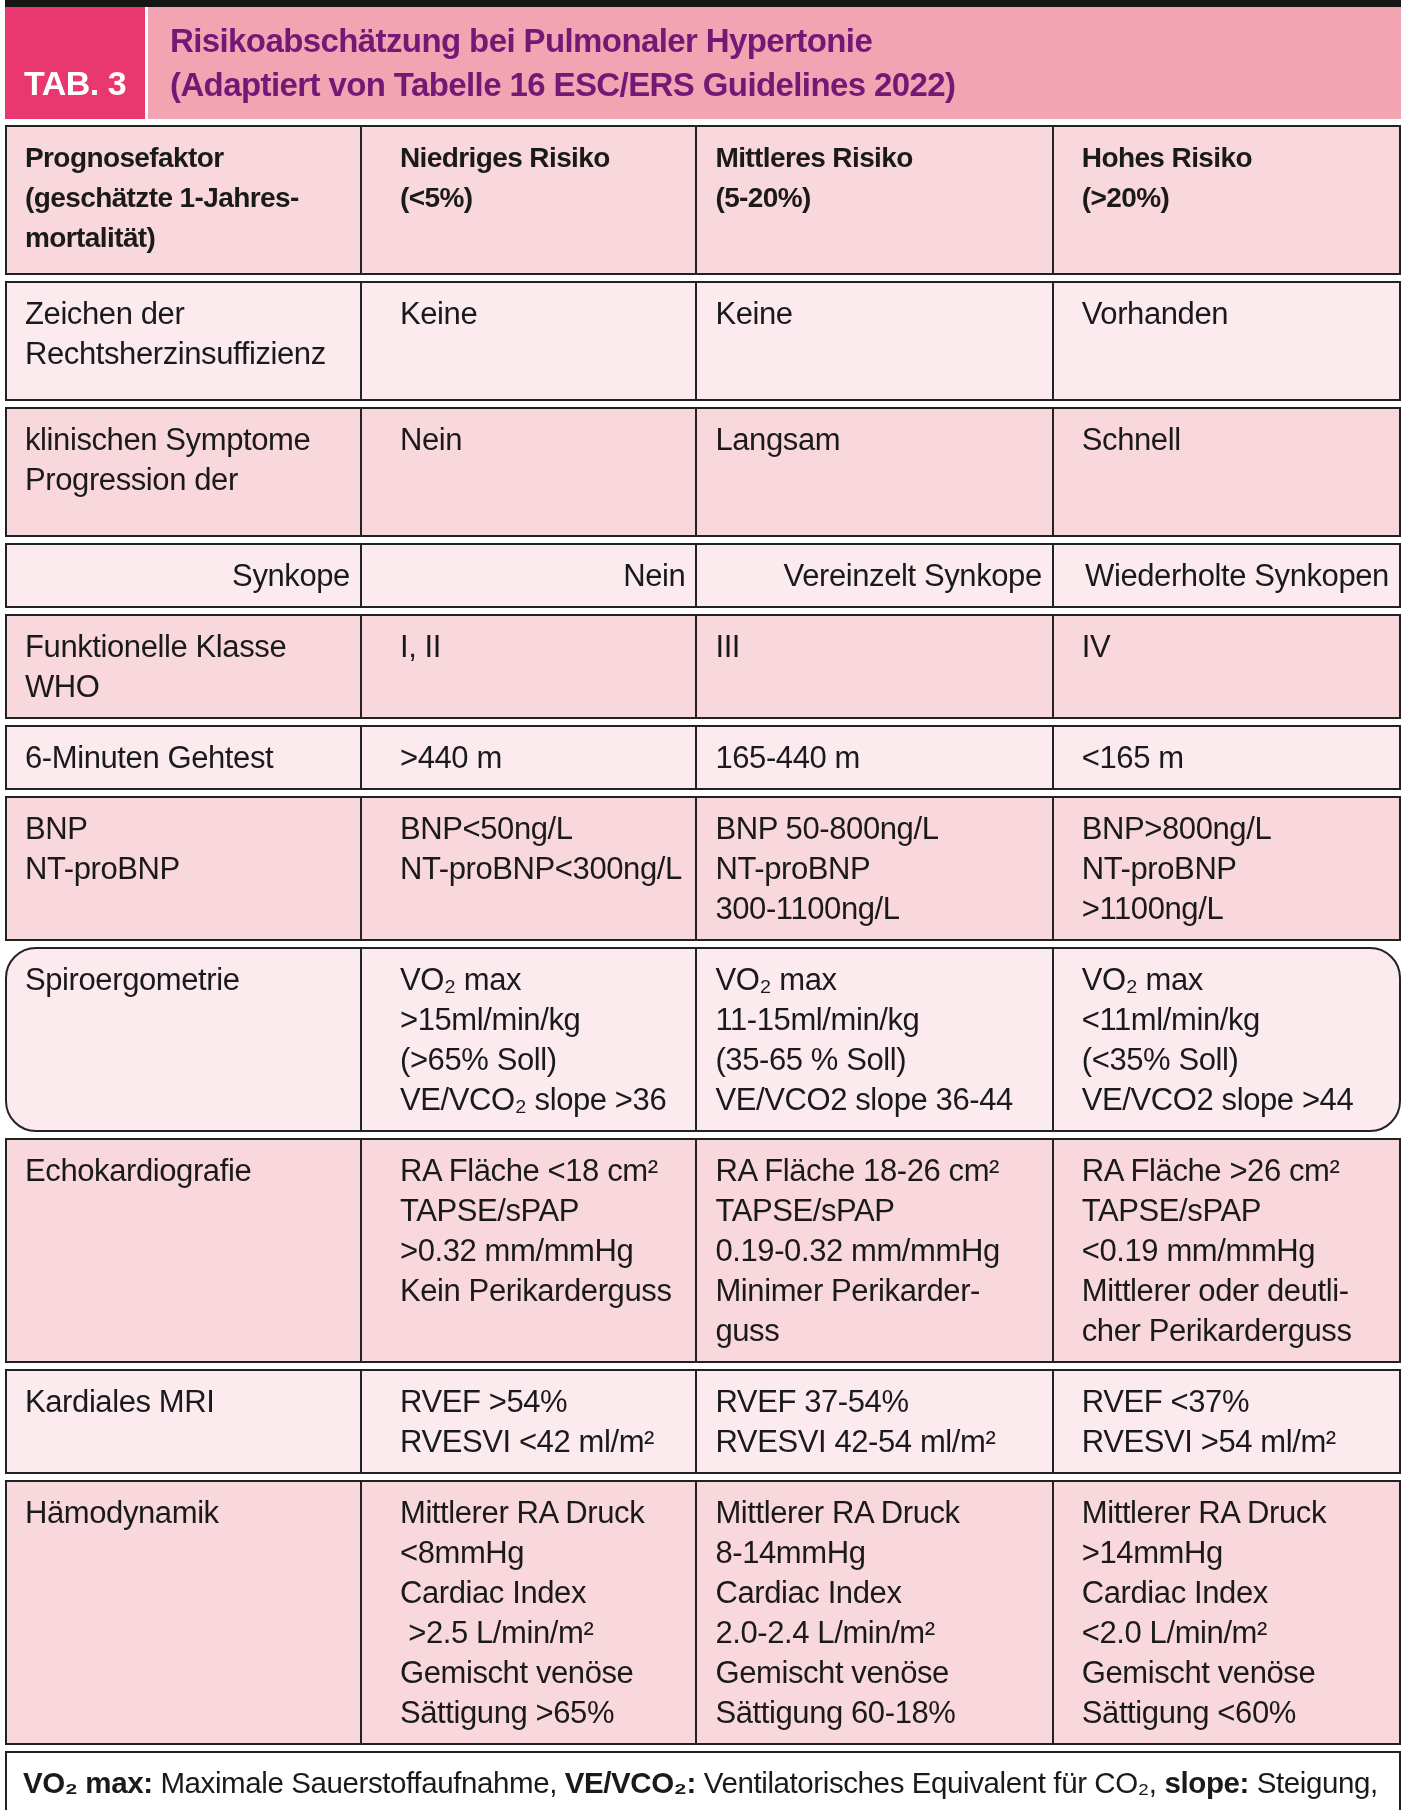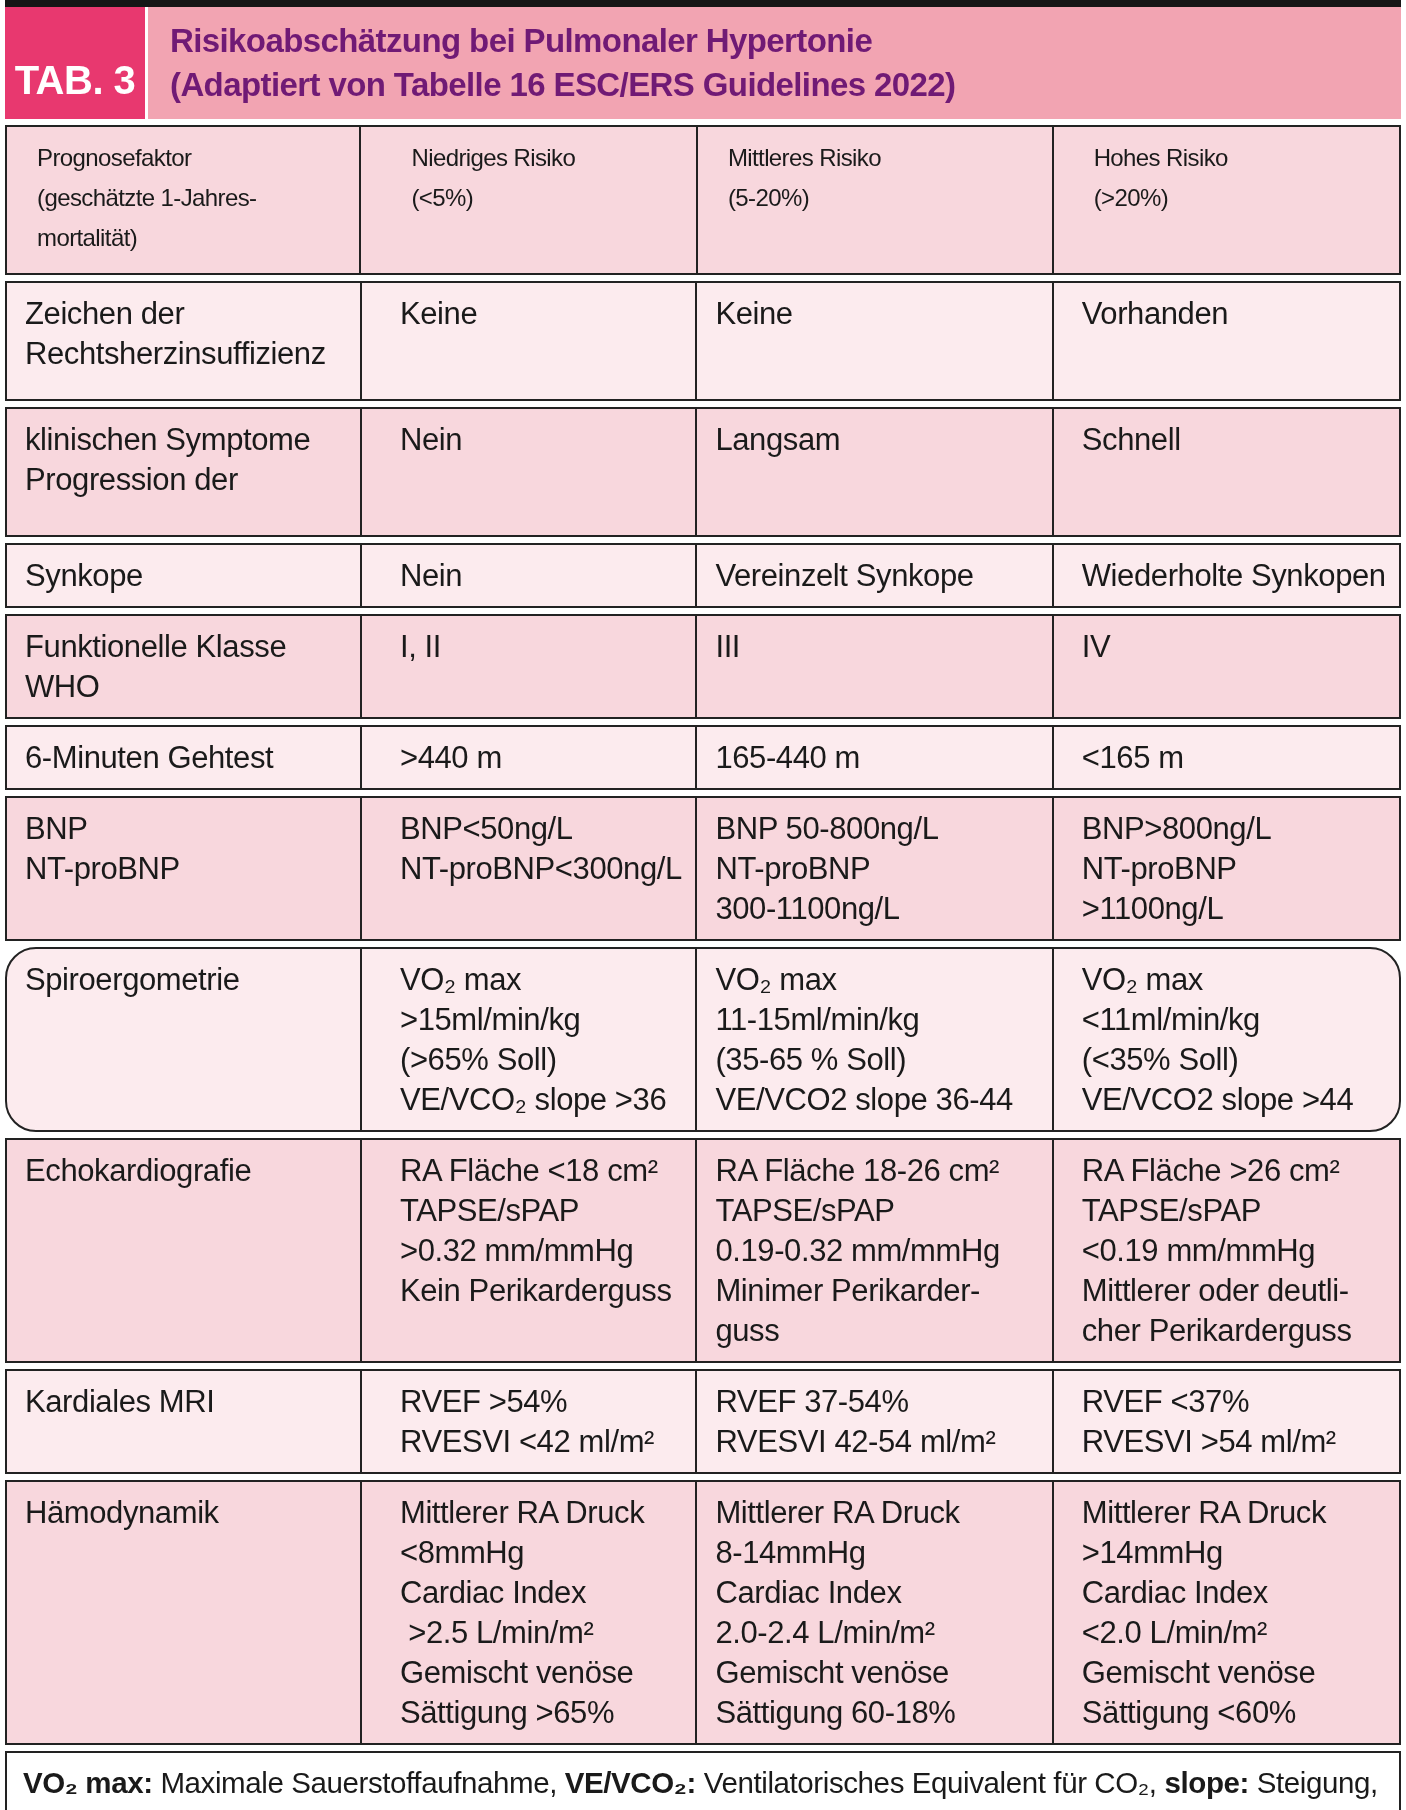--- a/index.html
+++ b/index.html
@@ -11,39 +11,39 @@
   }
   .page{padding:0 5px;}
   .topbar{height:7px;background:#161616;}
   
   .band{display:flex;align-items:stretch;height:112px;}
   .tab-badge{
     width:140px;flex:0 0 140px;background:var(--accent,#e8386f);
     display:flex;align-items:flex-end;justify-content:center;
     padding-bottom:16px;box-sizing:border-box;margin-right:3px;
   }
-  .tab-badge .tag{color:#ffffff;font-weight:bold;font-size:40px;letter-spacing:-0.5px;}
+  .tab-badge .tag{color:#ffffff;font-weight:bold;font-size:34px;letter-spacing:-0.5px;}
   .band-title{
     flex:1;background:var(--band,#f2a4b2);
     display:flex;flex-direction:column;justify-content:center;
     padding-left:22px;box-sizing:border-box;
   }
   .band-title .tl{font-weight:bold;font-size:33px;line-height:44px;letter-spacing:-0.6px;color:#701a75;}
   
   .trow{
     border:2px solid #222;display:flex;margin-top:6px;box-sizing:border-box;
   }
   .trow.light{background:#fcebee;}
   .trow.dark{background:#f8d7dd;}
   .cell{box-sizing:border-box;padding:11px 10px 10px 18px;font-size:31px;line-height:40px;letter-spacing:-0.4px;}
   .c1{width:25.5%;border-right:2px solid #222;}
   .c2{width:24.1%;border-right:2px solid #222;padding-left:38px;}
   .c3{width:25.6%;border-right:2px solid #222;}
   .c4{width:24.8%;padding-left:28px;}
-  .thead-row .cell{font-weight:normal;font-size:24px;line-height:40px;letter-spacing:-0.6px;margin-left:12px;}
+  .thead-row .cell{font-weight:bold;font-size:28px;line-height:40px;letter-spacing:-0.6px;}
   .ln{white-space:pre-wrap;}
   
   .footnote{
     border:2px solid #222;background:#ffffff;margin-top:6px;
     padding:10px 16px 12px 16px;box-sizing:border-box;
     font-size:29.5px;line-height:40px;letter-spacing:-0.4px;min-height:130px;
   }
   .footnote b{font-weight:bold;}
 </style>
 </head>
@@ -106,21 +106,21 @@
         <div class="cell c2">
           <div class="ln">Nein</div>
         </div>
         <div class="cell c3">
           <div class="ln">Langsam</div>
         </div>
         <div class="cell c4">
           <div class="ln">Schnell</div>
         </div>
       </div>
-      <div class="trow light" style="min-height: 62px;">
+      <div class="trow light" style="min-height: 62px; text-align: right;">
         <div class="cell c1">
           <div class="ln">Synkope</div>
         </div>
         <div class="cell c2">
           <div class="ln">Nein</div>
         </div>
         <div class="cell c3">
           <div class="ln">Vereinzelt Synkope</div>
         </div>
         <div class="cell c4">

